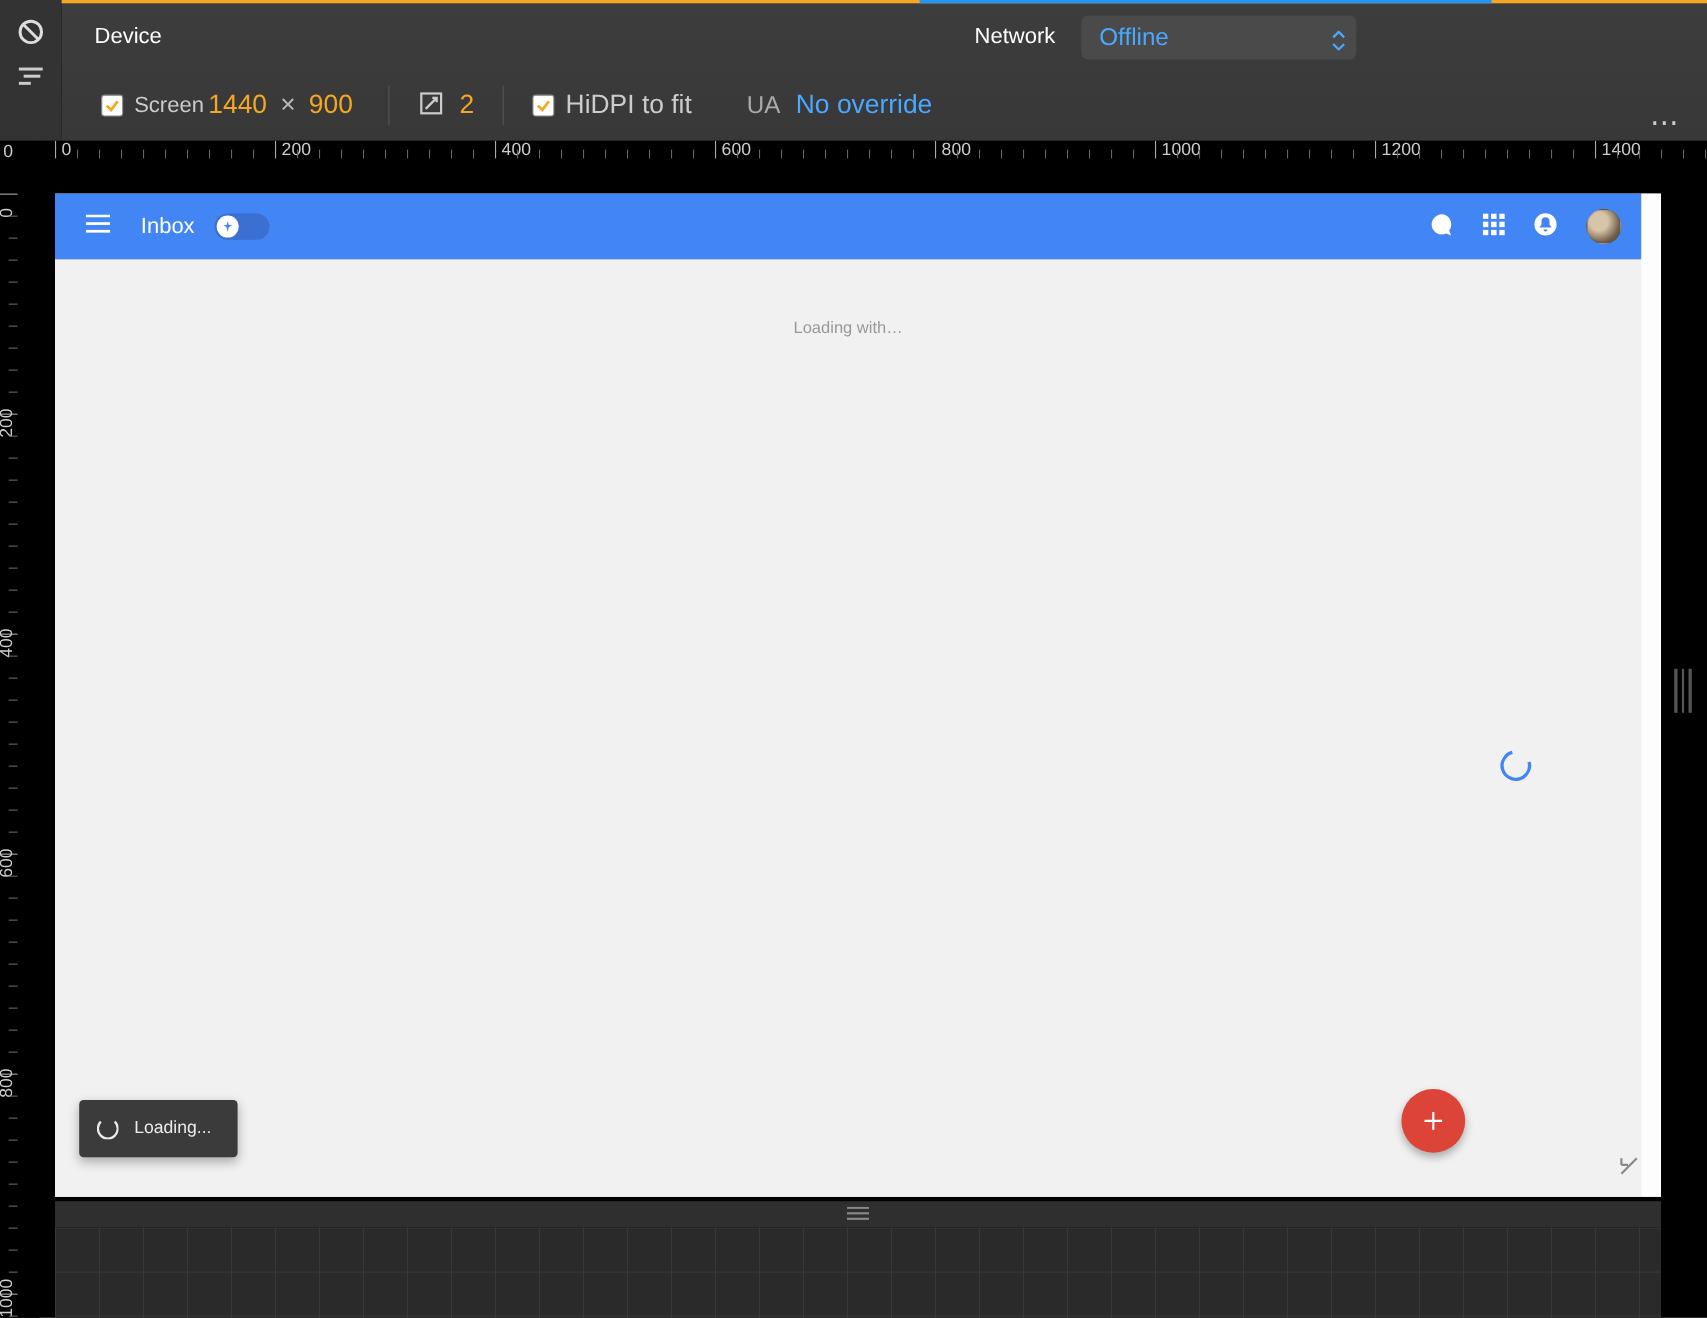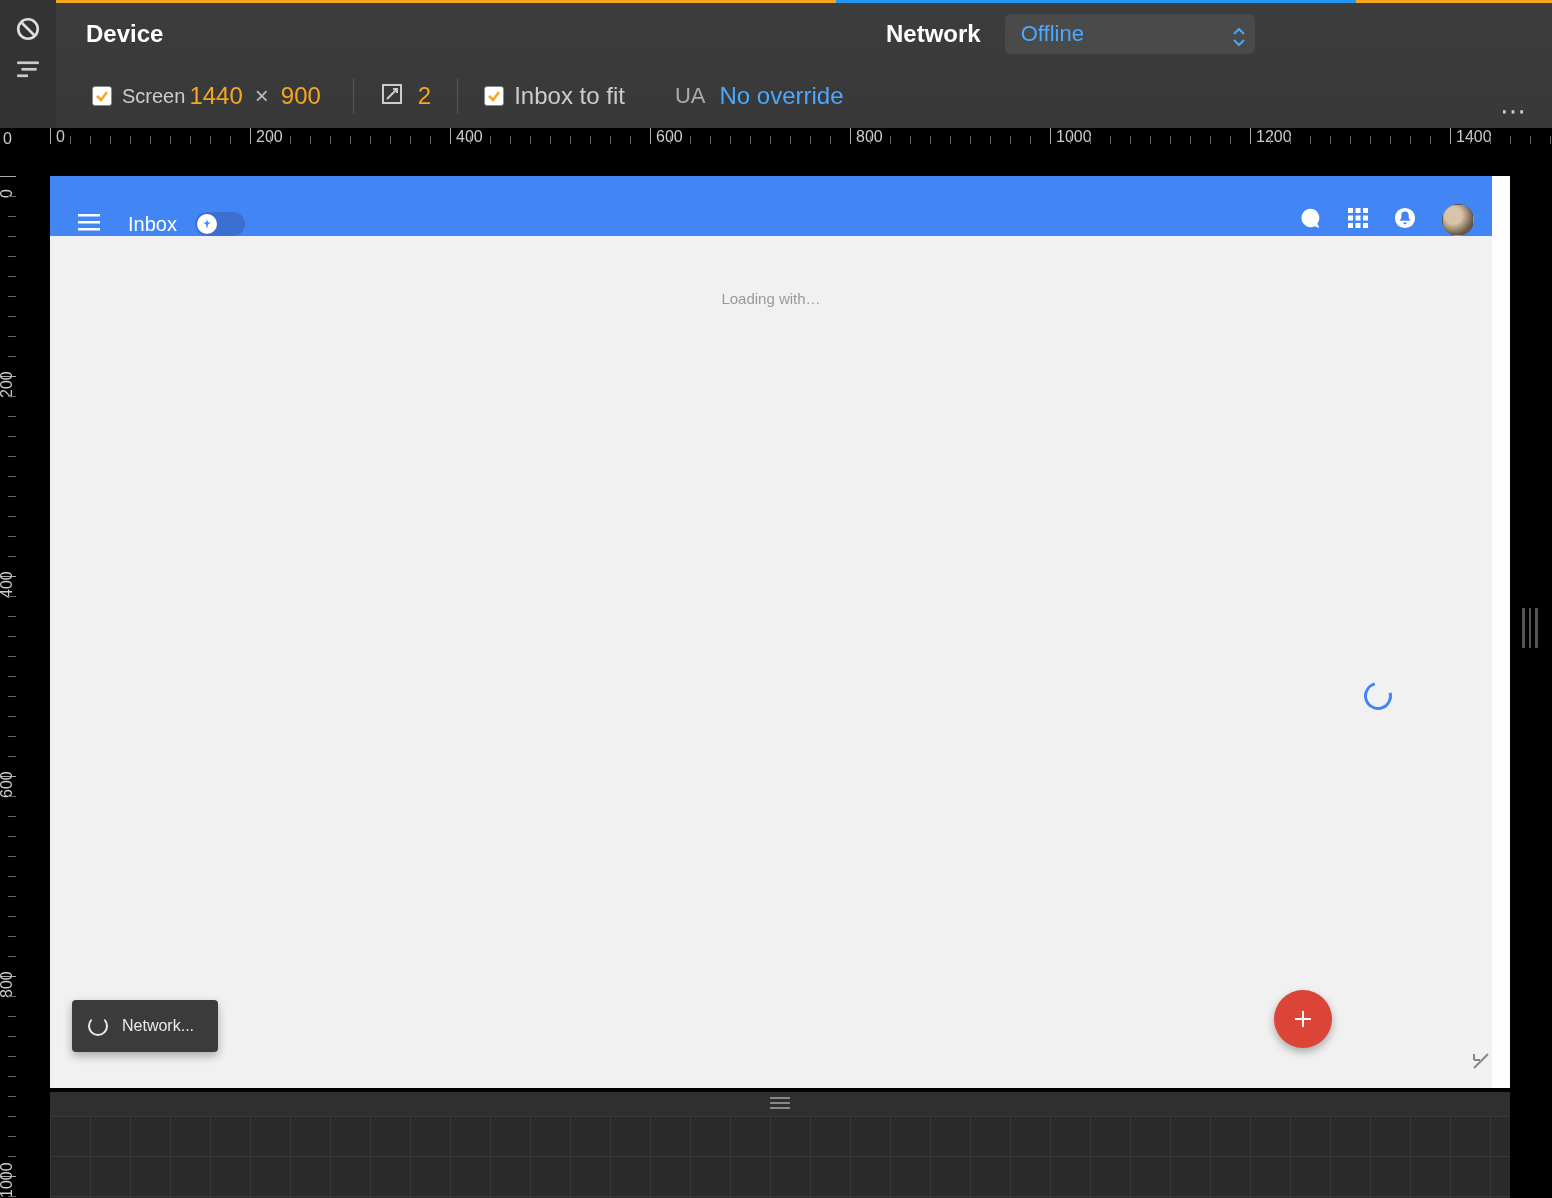--- a/index.html
+++ b/index.html
@@ -35,21 +35,21 @@
 }
 .dt-row1, .dt-row2 {
   height: 64px;
   display: flex;
   align-items: center;
 }
 .dt-row1 { border-top: 3px solid #f5a623; }
 .dt-row2 { }
 
 .dt-device-label, .dt-network-label {
-  color: #fff; font-size: 24px; font-weight: 700;
+  color: #fff; font-size: 20px; font-weight: 400;
 }
 .dt-device-label { margin-left: 30px; margin-right: 18px; }
 .dt-select {
   background: #4a4a4a;
   border-radius: 6px;
   height: 40px;
   display: flex; align-items: center;
   padding: 0 36px 0 16px;
   color: #f5a623;
   font-size: 22px;
@@ -144,21 +144,21 @@
 }
 .viewport-resize-handle {
   position: absolute; right: 20px; bottom: 14px;
   color:#888;
 }
 
 
 .inbox-header {
   position: absolute; left:0; top:0; right:18px; height: 60px;
   background: #4285f4;
-  display: flex; align-items:flex-end;
+  display: flex; align-items:center;
   color: #fff;
 }
 .inbox-menu { margin-left: 28px; cursor:pointer; }
 .inbox-title { margin-left: 28px; font-size: 20px; }
 .inbox-search {
   margin-left: 80px;
   width: 840px; height: 40px;
   background: #5b95f5;
   border-radius: 4px;
   display:flex; align-items:center;
@@ -320,21 +320,21 @@
     </span>
     <span class="dt-dpr-val">2</span>
 
     <span class="dt-sep"></span>
 
     <span class="dt-checkbox">
       <svg width="14" height="14" viewBox="0 0 14 14">
           <path d="M2 7 L6 11 L12 3" fill="none" stroke="#f5a623" stroke-width="2.5"></path>
         </svg>
     </span>
-    <span class="dt-zoom">Inbox to fit</span>
+    <span class="dt-zoom">HiDPI to fit</span>
 
     <span class="dt-ua-label">UA</span>
     <span class="dt-ua-val">No override</span>
   </div>
 
   <span class="dt-more">⋯</span>
 </div>
 
 <div class="ruler-corner">
     <span>0</span>
@@ -564,21 +564,21 @@
       </span>
       <div class="inbox-avatar"></div>
     </div>
   </div>
 
   <div class="inbox-body">
     <div class="loading-more">Loading with…</div>
     <div class="hangouts-spinner"></div>
     <div class="loading-toast">
       <div class="sp"></div>
-      <span>Network...</span>
+      <span>Loading...</span>
     </div>
     <div class="compose-fab">
       <svg width="24" height="24" viewBox="0 0 24 24">
           <path d="M11 4h2v16h-2z M4 11h16v2H4z" fill="#fff"></path>
         </svg>
     </div>
   </div>
 
   <span class="viewport-resize-handle">
     <svg width="18" height="18" viewBox="0 0 18 18">

